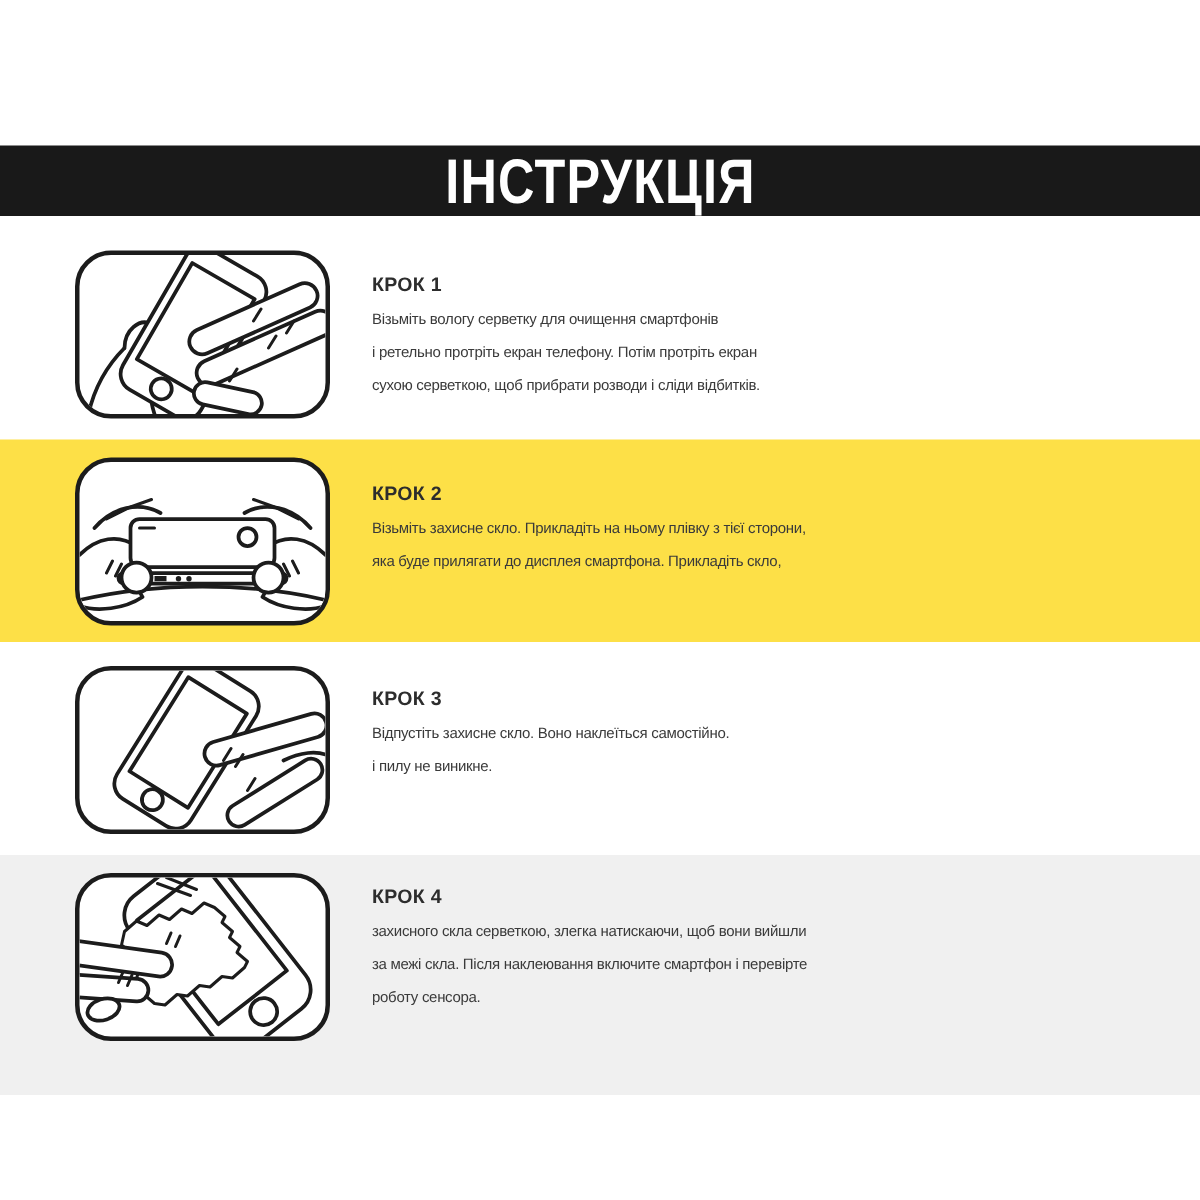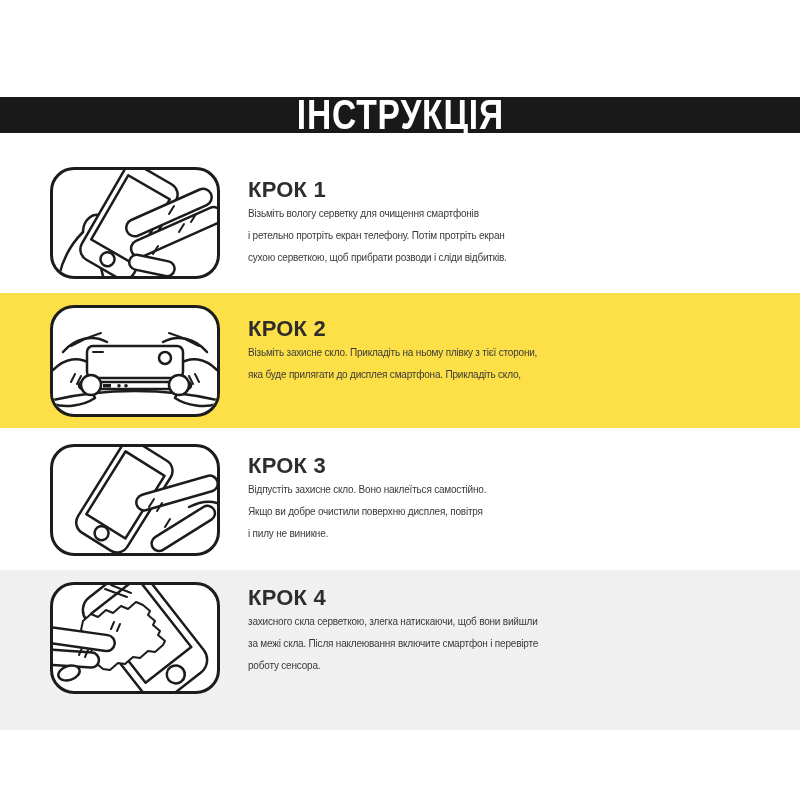--- a/index.html
+++ b/index.html
@@ -1,39 +1,39 @@
 <!DOCTYPE html>
 <html><head>
 <meta charset="utf-8">
 <style>
   html,body{margin:0;padding:0;}
   body{width:800px;height:800px;background:#ffffff;font-family:"Liberation Sans",sans-serif;}
   .page{position:relative;width:800px;height:800px;background:#ffffff;overflow:hidden;}
-  .banner{position:absolute;left:0;top:97px;width:800px;height:36px;background:#191919;
+  .banner{position:absolute;left:0;top:97px;width:800px;height:47px;background:#191919;
           display:flex;align-items:center;justify-content:center;text-align:right;}
   .banner-title{color:#ffffff;font-weight:bold;font-size:42px;letter-spacing:1px;
           transform:scaleX(0.8);transform-origin:center;white-space:nowrap;}
   .step{position:absolute;left:0;width:800px;}
   .step.s1{top:150px;height:143px;background:#ffffff;}
   .step.s2{top:293px;height:135px;background:#fde047;}
   .step.s3{top:428px;height:142px;background:#ffffff;}
   .step.s4{top:570px;height:160px;background:#f0f0f0;}
   .illu-box{position:absolute;left:50px;width:170px;height:112px;background:#ffffff;
           border:3px solid #1c1c1c;border-radius:24px;box-sizing:border-box;overflow:hidden;}
   .s1 .illu-box{top:17px;}
   .s2 .illu-box{top:12px;}
   .s3 .illu-box{top:16px;}
   .s4 .illu-box{top:12px;}
   .illu-box svg{display:block;width:164px;height:106px;}
   .text{position:absolute;left:248px;}
   .s1 .text{top:30px;}
   .s2 .text{top:26px;}
   .s3 .text{top:28px;}
   .s4 .text{top:18px;}
-  .step-title{font-size:22px;line-height:20px;font-weight:bold;color:#2d2d2d;
+  .step-title{font-size:13px;line-height:20px;font-weight:bold;color:#2d2d2d;
           letter-spacing:0.2px;margin-bottom:3px;}
   .line{font-size:10px;line-height:22px;color:#3a3a3a;letter-spacing:-0.2px;white-space:nowrap;}
 </style>
 </head>
 <body>
 
 <div class="page">
 
   <div class="banner">
     <span class="banner-title">ІНСТРУКЦІЯ</span>
@@ -112,21 +112,20 @@
           <path d="M136,60 C148,54 158,54 164,56"></path>
           <rect x="82" y="38" width="84" height="16" rx="8" fill="#ffffff" transform="rotate(-16 124 46)"></rect>
           <rect x="94" y="74" width="72" height="15" rx="7.5" fill="#ffffff" transform="rotate(-32 130 81)"></rect>
           <path d="M96,60 l5,-8 M104,64 l5,-8 M112,80 l5,-8" stroke-width="2"></path>
         </g>
       </svg>
     </div>
     <div class="text">
       <div class="step-title">КРОК 3</div>
       <div class="line">Відпустіть захисне скло. Воно наклеїться самостійно.</div>
-      <div class="line">Якщо ви добре очистили поверхню дисплея, повітря</div>
       <div class="line">і пилу не виникне.</div>
     </div>
   </section>
 
   <section class="step s4">
     <div class="illu-box">
       <svg viewBox="0 0 164 106">
         <g fill="none" stroke="#1c1c1c" stroke-width="2.5" stroke-linecap="round" stroke-linejoin="round">
           <g transform="rotate(-38 92 50)">
             <rect x="55" y="-14" width="74" height="128" rx="16" fill="#ffffff"></rect>

